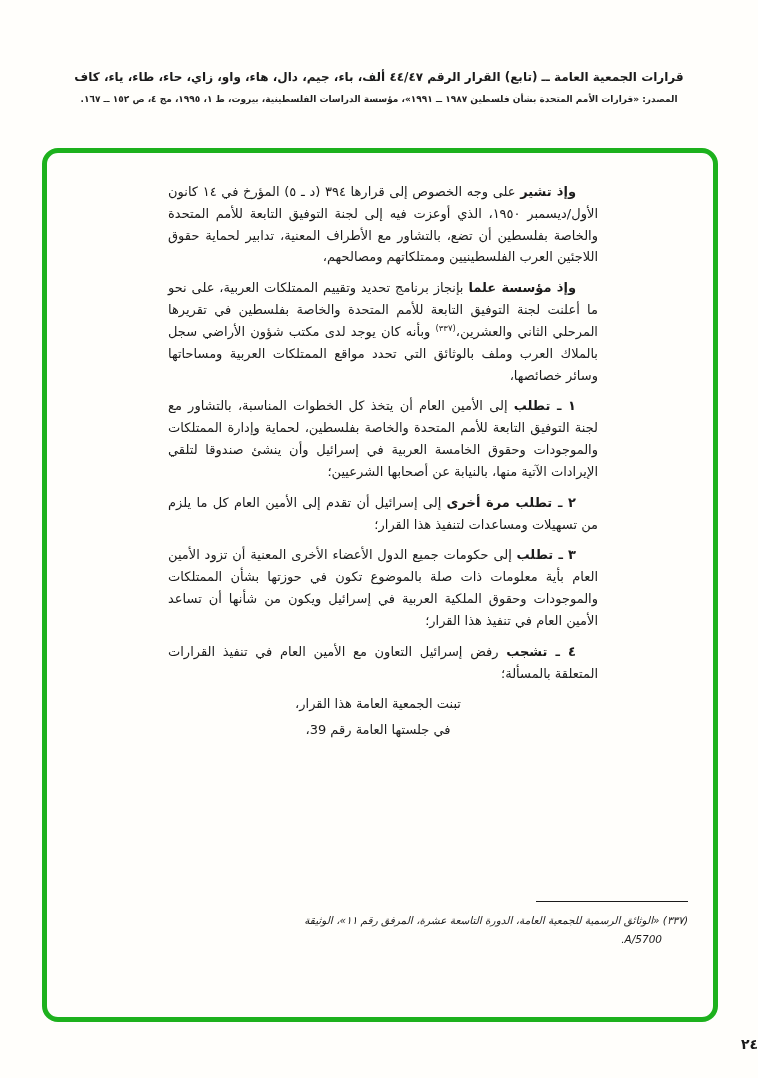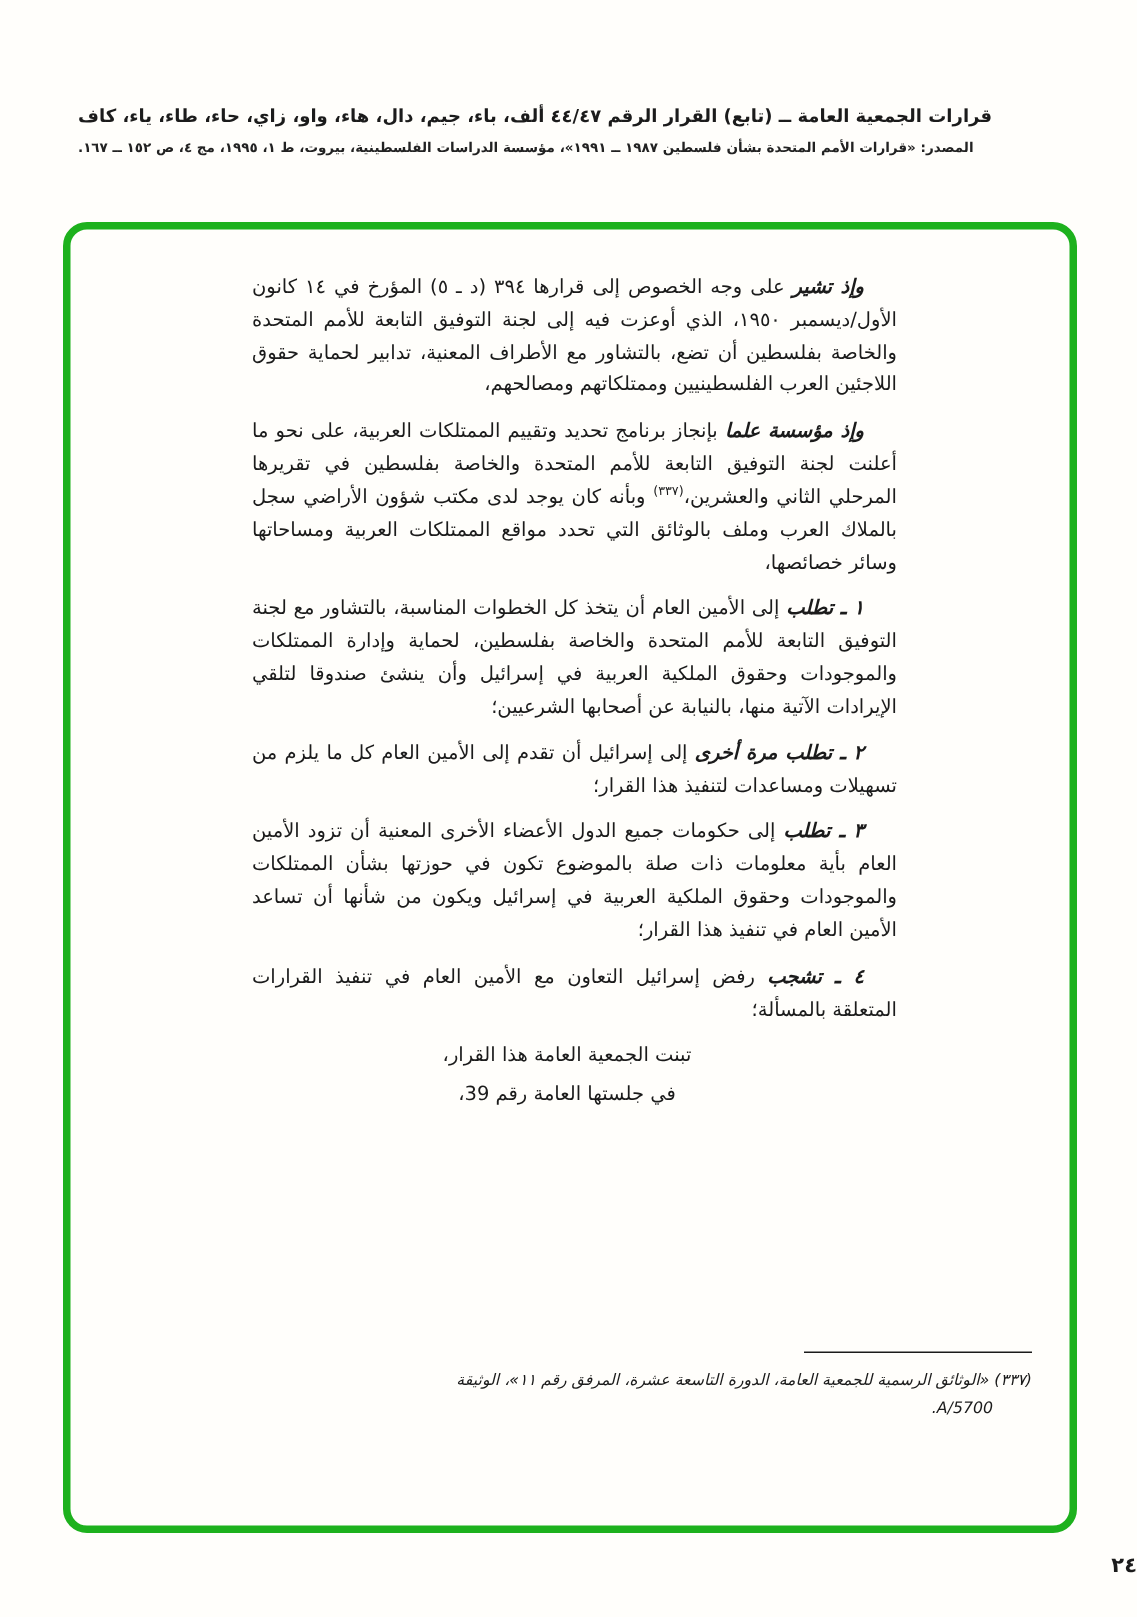--- a/index.html
+++ b/index.html
@@ -8,21 +8,21 @@
     position:relative;
     background:#fffefb;
     color:#1b1b1b;
     font-family:"DejaVu Sans", sans-serif;
     direction:rtl;
     overflow:hidden;
   }
   .page-header {
     position:absolute;
     top:70px; right:52px; left:52px;
-    text-align:left;
+    text-align:center;
   }
   .header-title {
     font-size:12px;
     font-weight:bold;
     white-space:nowrap;
     letter-spacing:0.2px;
   }
   .header-source {
     margin-top:10px;
     font-size:9px;
@@ -44,21 +44,21 @@
     width:430px;
     font-size:13px;
     line-height:1.68;
     text-align:justify;
     direction:rtl;
   }
   .para {
     margin-bottom:9px;
     text-indent:22px;
   }
-  .para b { font-weight:700;font-style:italic; }
+  .para b { font-weight:700; }
   .para sup {
     font-size:8.5px;
     vertical-align:super;
     line-height:0;
   }
   .para.closing {
     text-indent:10px;
     margin-bottom:4px;
     text-align:center;
   }
@@ -98,21 +98,21 @@
   <div class="header-source">المصدر: «قرارات الأمم المتحدة بشأن فلسطين ١٩٨٧ ــ ١٩٩١»، مؤسسة الدراسات الفلسطينية، بيروت، ط ١، ١٩٩٥، مج ٤، ص ١٥٢ ــ ١٦٧.</div>
 </header>
 
 <div class="content-frame" style="border-color: rgb(29, 177, 29);">
   <div class="text-col">
 
     <p class="para"><b>وإذ تشير</b><span> على وجه الخصوص إلى قرارها ٣٩٤ (د ـ ٥) المؤرخ في ١٤ كانون الأول/ديسمبر ١٩٥٠، الذي أوعزت فيه إلى لجنة التوفيق التابعة للأمم المتحدة والخاصة بفلسطين أن تضع، بالتشاور مع الأطراف المعنية، تدابير لحماية حقوق اللاجئين العرب الفلسطينيين وممتلكاتهم ومصالحهم،</span></p>
 
     <p class="para"><b>وإذ مؤسسة علما</b><span> بإنجاز برنامج تحديد وتقييم الممتلكات العربية، على نحو ما أعلنت لجنة التوفيق التابعة للأمم المتحدة والخاصة بفلسطين في تقريرها المرحلي الثاني والعشرين،</span><sup>(٣٣٧)</sup><span> وبأنه كان يوجد لدى مكتب شؤون الأراضي سجل بالملاك العرب وملف بالوثائق التي تحدد مواقع الممتلكات العربية ومساحاتها وسائر خصائصها،</span></p>
 
-    <p class="para"><b>١ ـ تطلب</b><span> إلى الأمين العام أن يتخذ كل الخطوات المناسبة، بالتشاور مع لجنة التوفيق التابعة للأمم المتحدة والخاصة بفلسطين، لحماية وإدارة الممتلكات والموجودات وحقوق الملكية العربية في إسرائيل وأن ينشئ صندوقا لتلقي الإيرادات الآتية منها، بالنيابة عن أصحابها الشرعيين؛</span></p>
+    <p class="para"><b>١ ـ تطلب</b><span> إلى الأمين العام أن يتخذ كل الخطوات المناسبة، بالتشاور مع لجنة التوفيق التابعة للأمم المتحدة والخاصة بفلسطين، لحماية وإدارة الممتلكات والموجودات وحقوق الخامسة العربية في إسرائيل وأن ينشئ صندوقا لتلقي الإيرادات الآتية منها، بالنيابة عن أصحابها الشرعيين؛</span></p>
 
     <p class="para"><b>٢ ـ تطلب مرة أخرى</b><span> إلى إسرائيل أن تقدم إلى الأمين العام كل ما يلزم من تسهيلات ومساعدات لتنفيذ هذا القرار؛</span></p>
 
     <p class="para"><b>٣ ـ تطلب</b><span> إلى حكومات جميع الدول الأعضاء الأخرى المعنية أن تزود الأمين العام بأية معلومات ذات صلة بالموضوع تكون في حوزتها بشأن الممتلكات والموجودات وحقوق الملكية العربية في إسرائيل ويكون من شأنها أن تساعد الأمين العام في تنفيذ هذا القرار؛</span></p>
 
     <p class="para"><b>٤ ـ تشجب</b><span> رفض إسرائيل التعاون مع الأمين العام في تنفيذ القرارات المتعلقة بالمسألة؛</span></p>
 
 
     <p class="para closing"><span>تبنت الجمعية العامة هذا القرار،</span></p>
 

